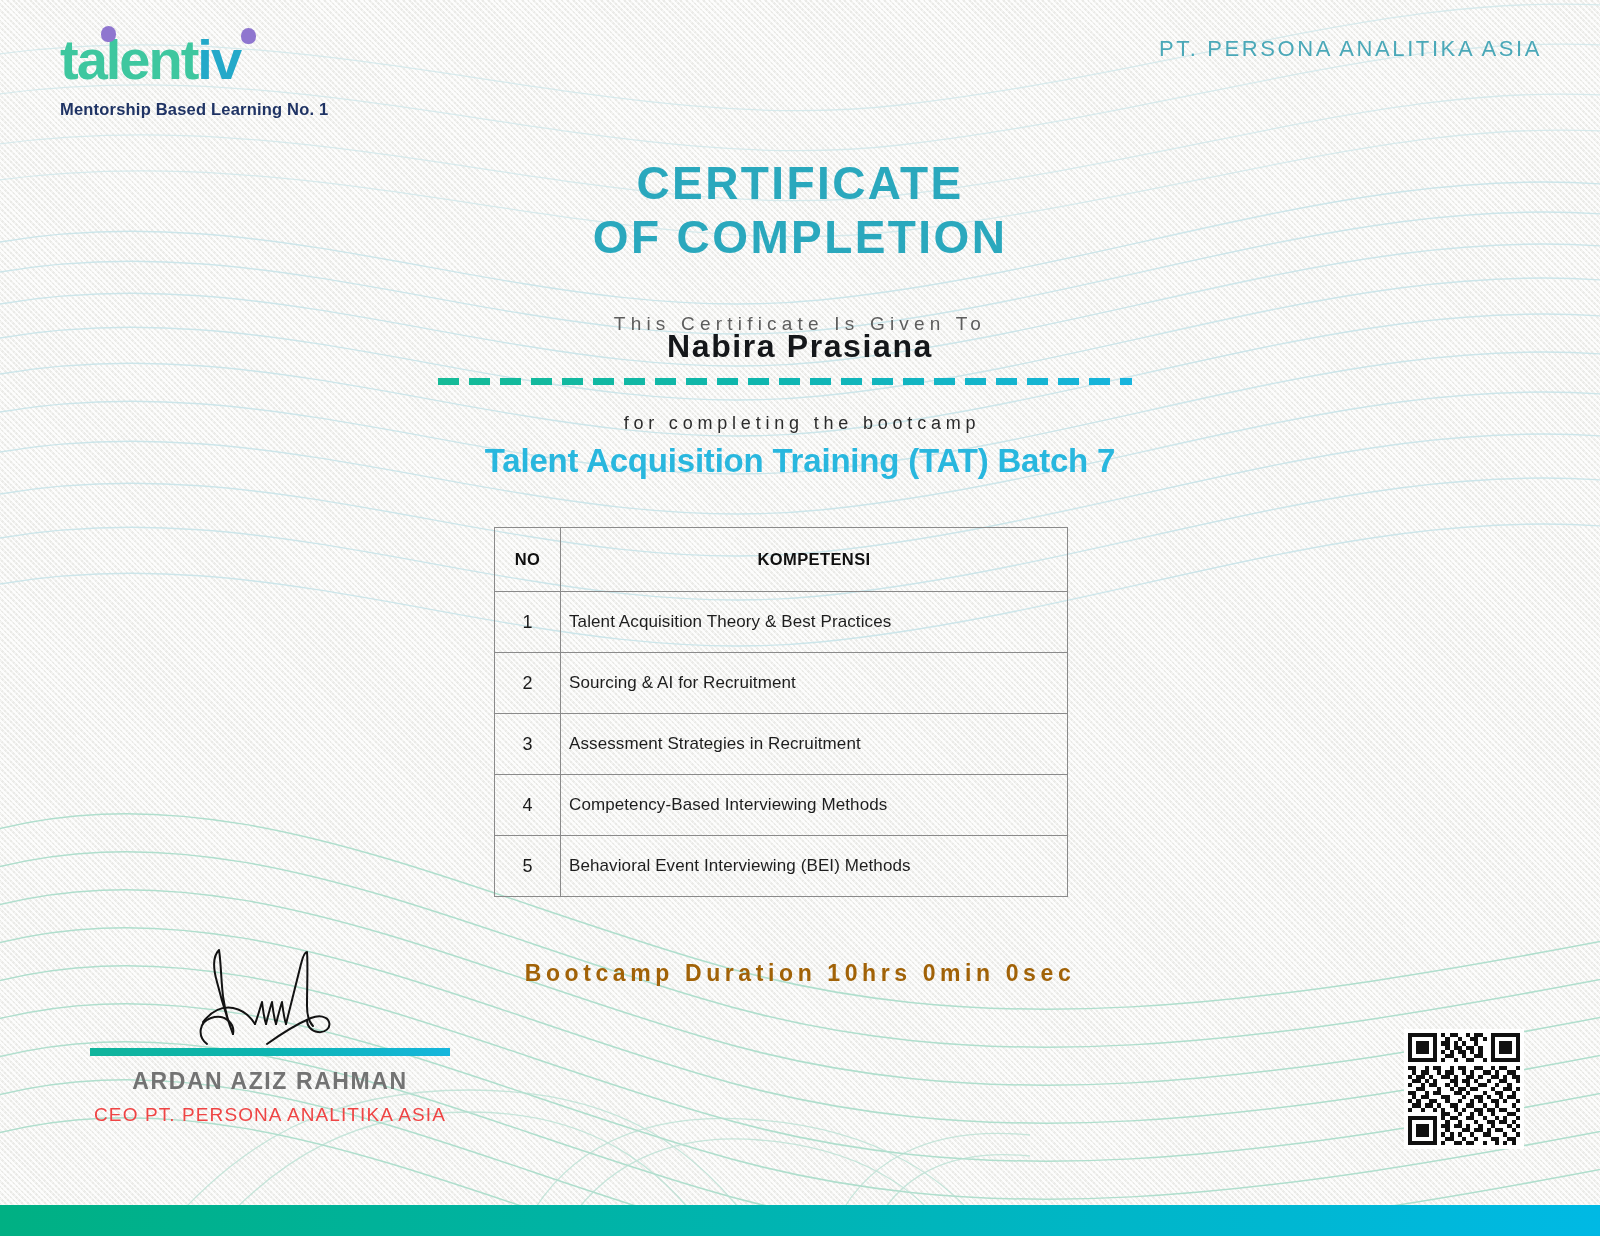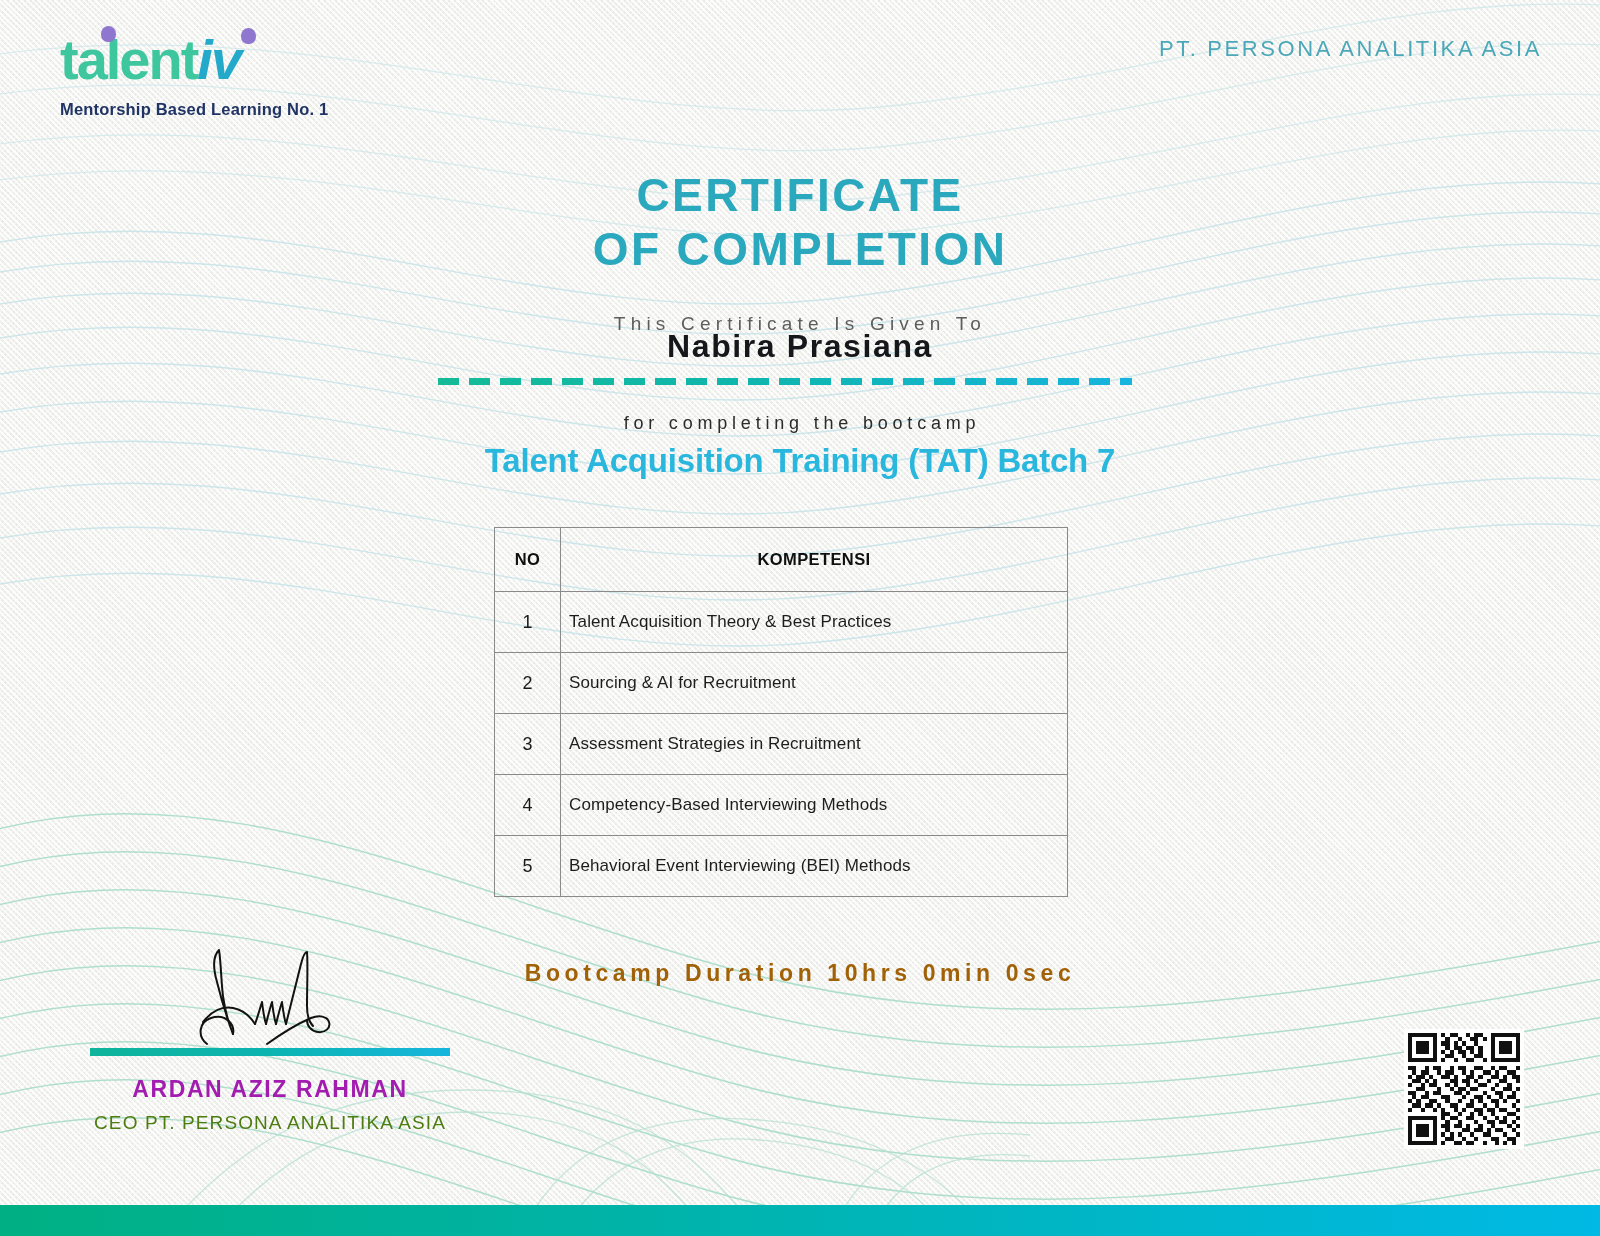--- a/index.html
+++ b/index.html
@@ -31,21 +31,21 @@
   .wave-layer { position:absolute; inset:0; pointer-events:none; }
 
   
   .logo-block { position:absolute; left:60px; top:32px; }
   .logo-word {
     font-size:56px; font-weight:bold;
     letter-spacing:-2px; line-height:1;
     position:relative; height:62px;
   }
   .logo-word .seg-a { color:#3ec79f; }
-  .logo-word .seg-b { color:#23a9c9;font-style:italic; }
+  .logo-word .seg-b { color:#23a9c9; }
   .logo-dot {
     position:absolute; width:15px; height:16px;
     background:#8f76cf; border-radius:50% 50% 45% 45%;
   }
   .logo-dot.d1 { left:41px; top:-6px; }
   .logo-dot.d2 { left:181px; top:-4px; }
   .logo-tagline {
     margin-top:6px;
     font-size:16.5px; font-weight:bold;
     color:#1f3364; letter-spacing:.2px;
@@ -53,21 +53,21 @@
 
   .company-name {
     position:absolute; right:58px; top:36px;
     font-size:22px; font-weight:500;
     letter-spacing:2.6px; color:#4aa8b8;
     white-space:nowrap;
   }
 
   
   .title {
-    position:absolute; left:0; right:0; top:168px;
+    position:absolute; left:0; right:0; top:156px;
     text-align:center;
     font-size:46px; font-weight:bold;
     letter-spacing:2.4px; line-height:1.18;
     color:#2aa8bd;
   }
 
   .given-to {
     position:absolute; left:0; right:0; top:286px;
     text-align:center;
     font-size:19px; font-weight:500;
@@ -138,28 +138,28 @@
   }
 
   
   .signature-block { position:absolute; left:60px; top:940px; width:420px; }
   .signature-svg { display:block; margin:0 auto; }
   .signature-rule {
     width:360px; height:8px; margin:0 auto;
     background:linear-gradient(to right,#10b49b 0%, #0cb4b1 50%, #16b6dd 100%);
   }
   .signer-name {
-    margin-top:20px; text-align:center;
+    margin-top:12px; text-align:center;
     font-size:23px; font-weight:bold;
-    letter-spacing:1.6px; color:#a21caf;
+    letter-spacing:1.6px; color:#737373;
   }
   .signer-role {
     margin-top:9px; text-align:center;
     font-size:19px; font-weight:500;
-    letter-spacing:1.1px; color:#4d7c0f;
+    letter-spacing:1.1px; color:#ef4444;
   }
 
   
   .qr-code {
     position:absolute; left:1404px; top:1029px;
     width:120px; height:120px;
     background:#ffffff;
   }
 
   

